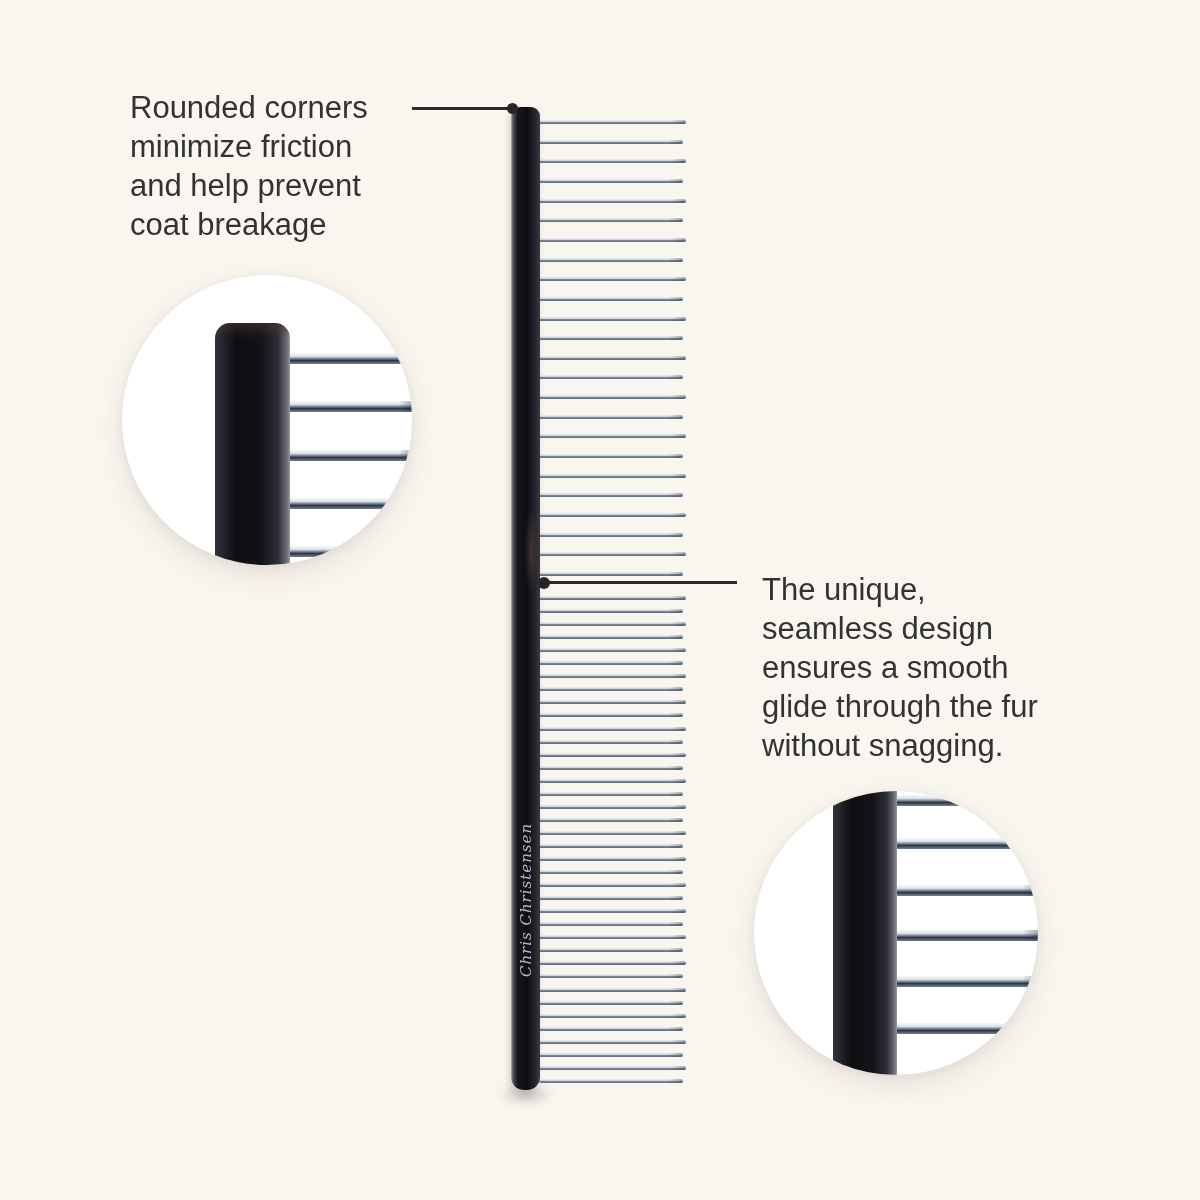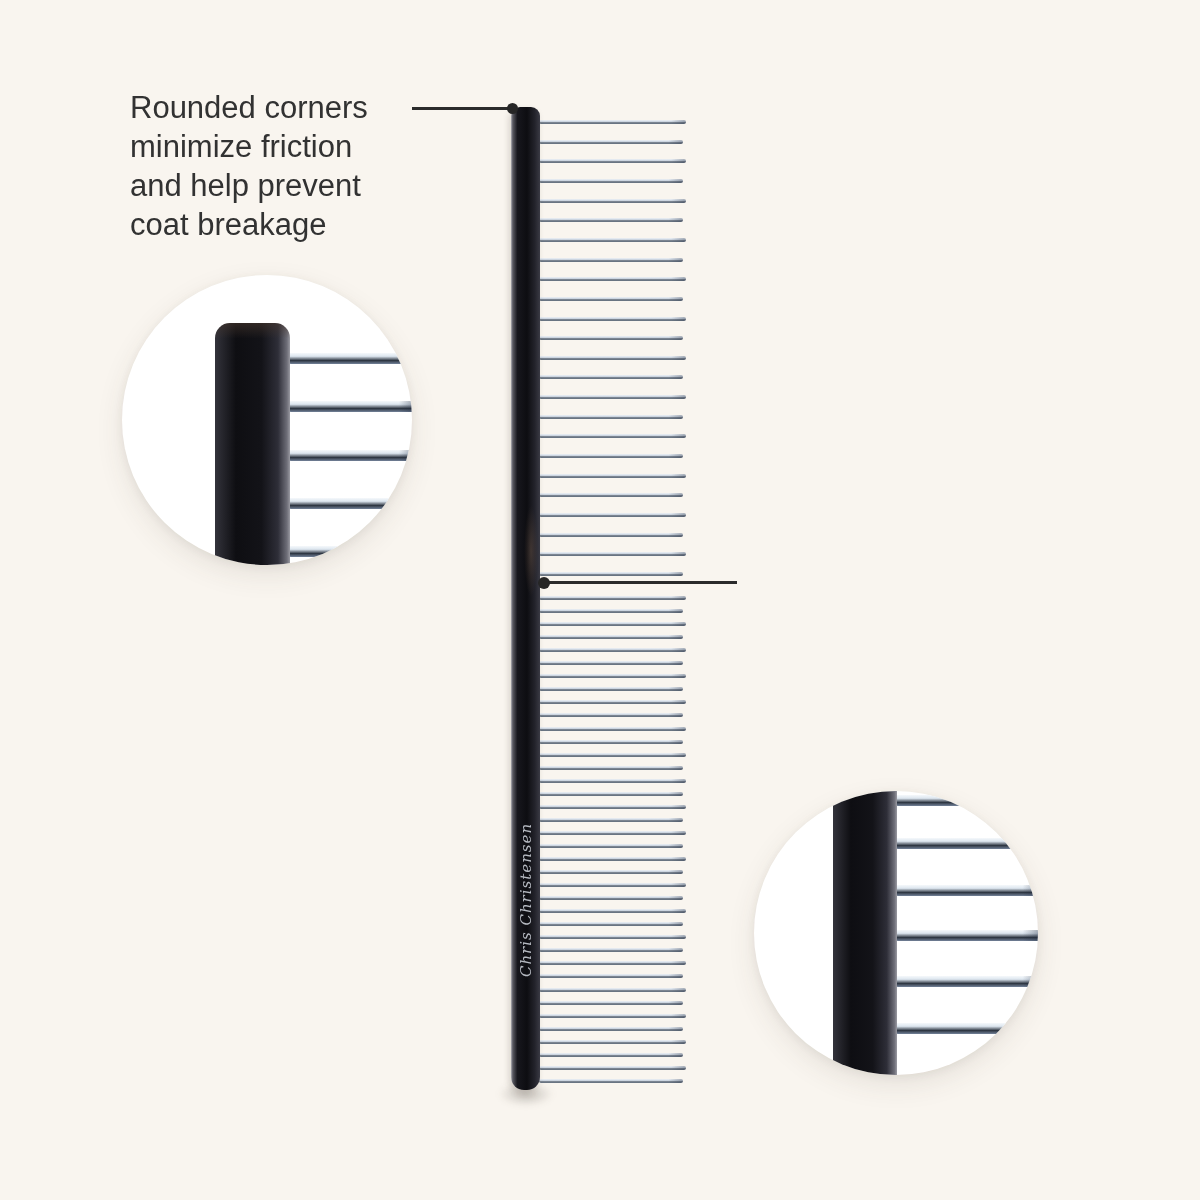--- a/index.html
+++ b/index.html
@@ -83,20 +83,25 @@
 </head>
 <body>
 
 <div class="scene">
 
   <div class="annotation annotation-1">Rounded corners
 minimize friction
 and help prevent
 coat breakage</div>
 
+  <div class="annotation annotation-2">The unique,
+seamless design
+ensures a smooth
+glide through the fur
+without snagging.</div>
 
   <div class="callout-line line-1"></div>
   <div class="callout-dot dot-1"></div>
 
   <div class="callout-line line-2"></div>
   <div class="callout-dot dot-2"></div>
 
   <div class="comb">
     <div class="comb-shadow"></div>
     <div class="comb-teeth">

